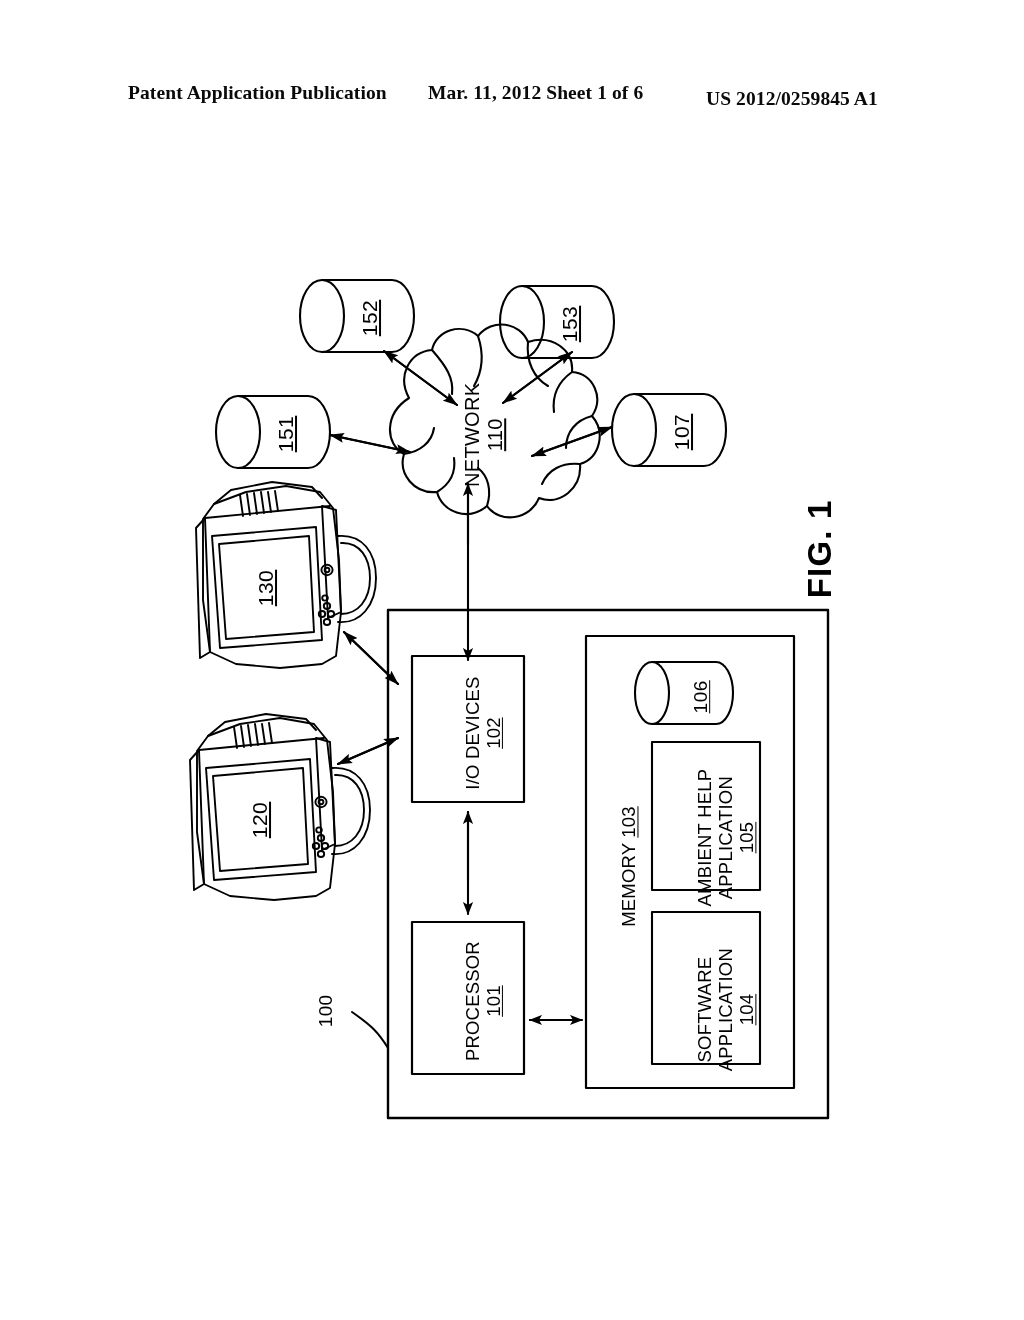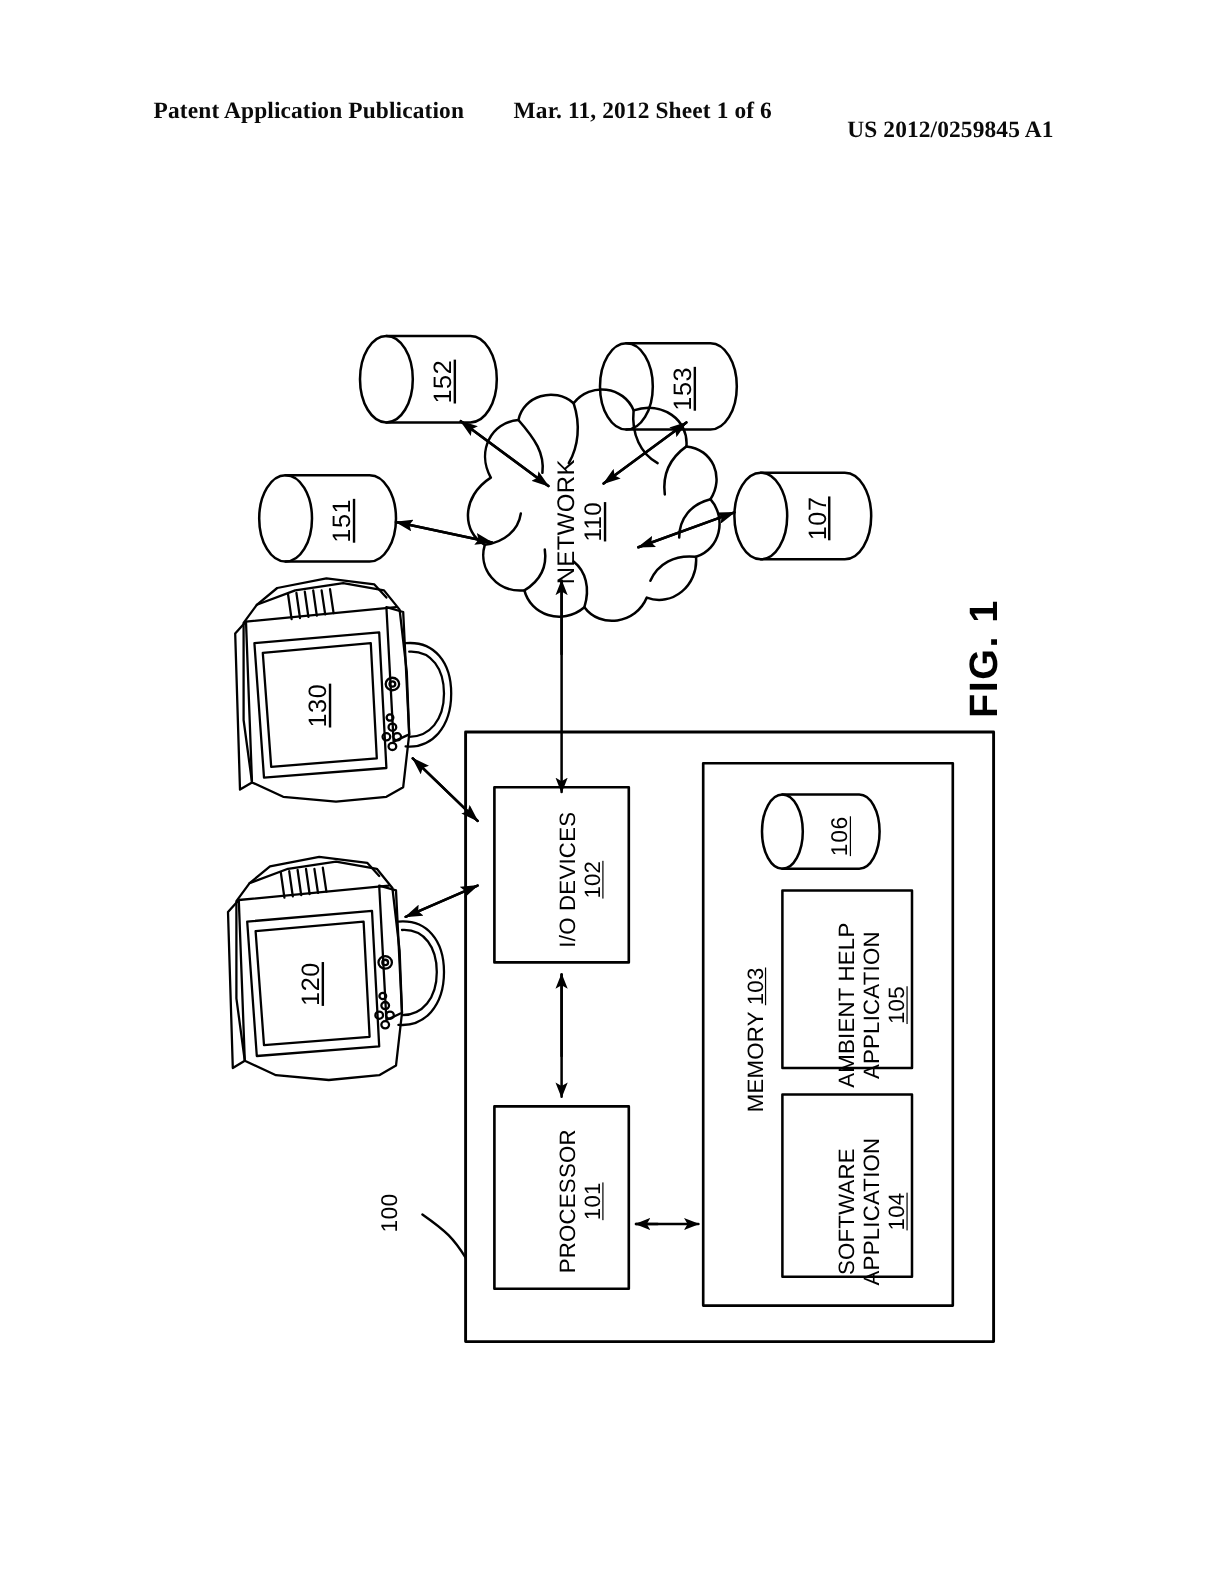--- a/index.html
+++ b/index.html
@@ -28,21 +28,21 @@
     font-family: Liberation Serif, serif;
     font-weight: bold;
     font-size: 19.5px;
     letter-spacing: 0.1px;
     white-space: nowrap;
     color: #0a0a0a;
     text-align: right;
   }
   #hdr-left  { left: 128px; top: 0; }
   #hdr-mid   { left: 428px; top: 0; }
-  #hdr-right { left: 706px; top: 16px; }
+  #hdr-right { left: 706px; top: 6px; }
 
   
   #figure {
     position: absolute;
     left: 0; top: 0;
     width: 1024px;
     height: 1320px;
   }
   #figure svg {
     position: absolute;

